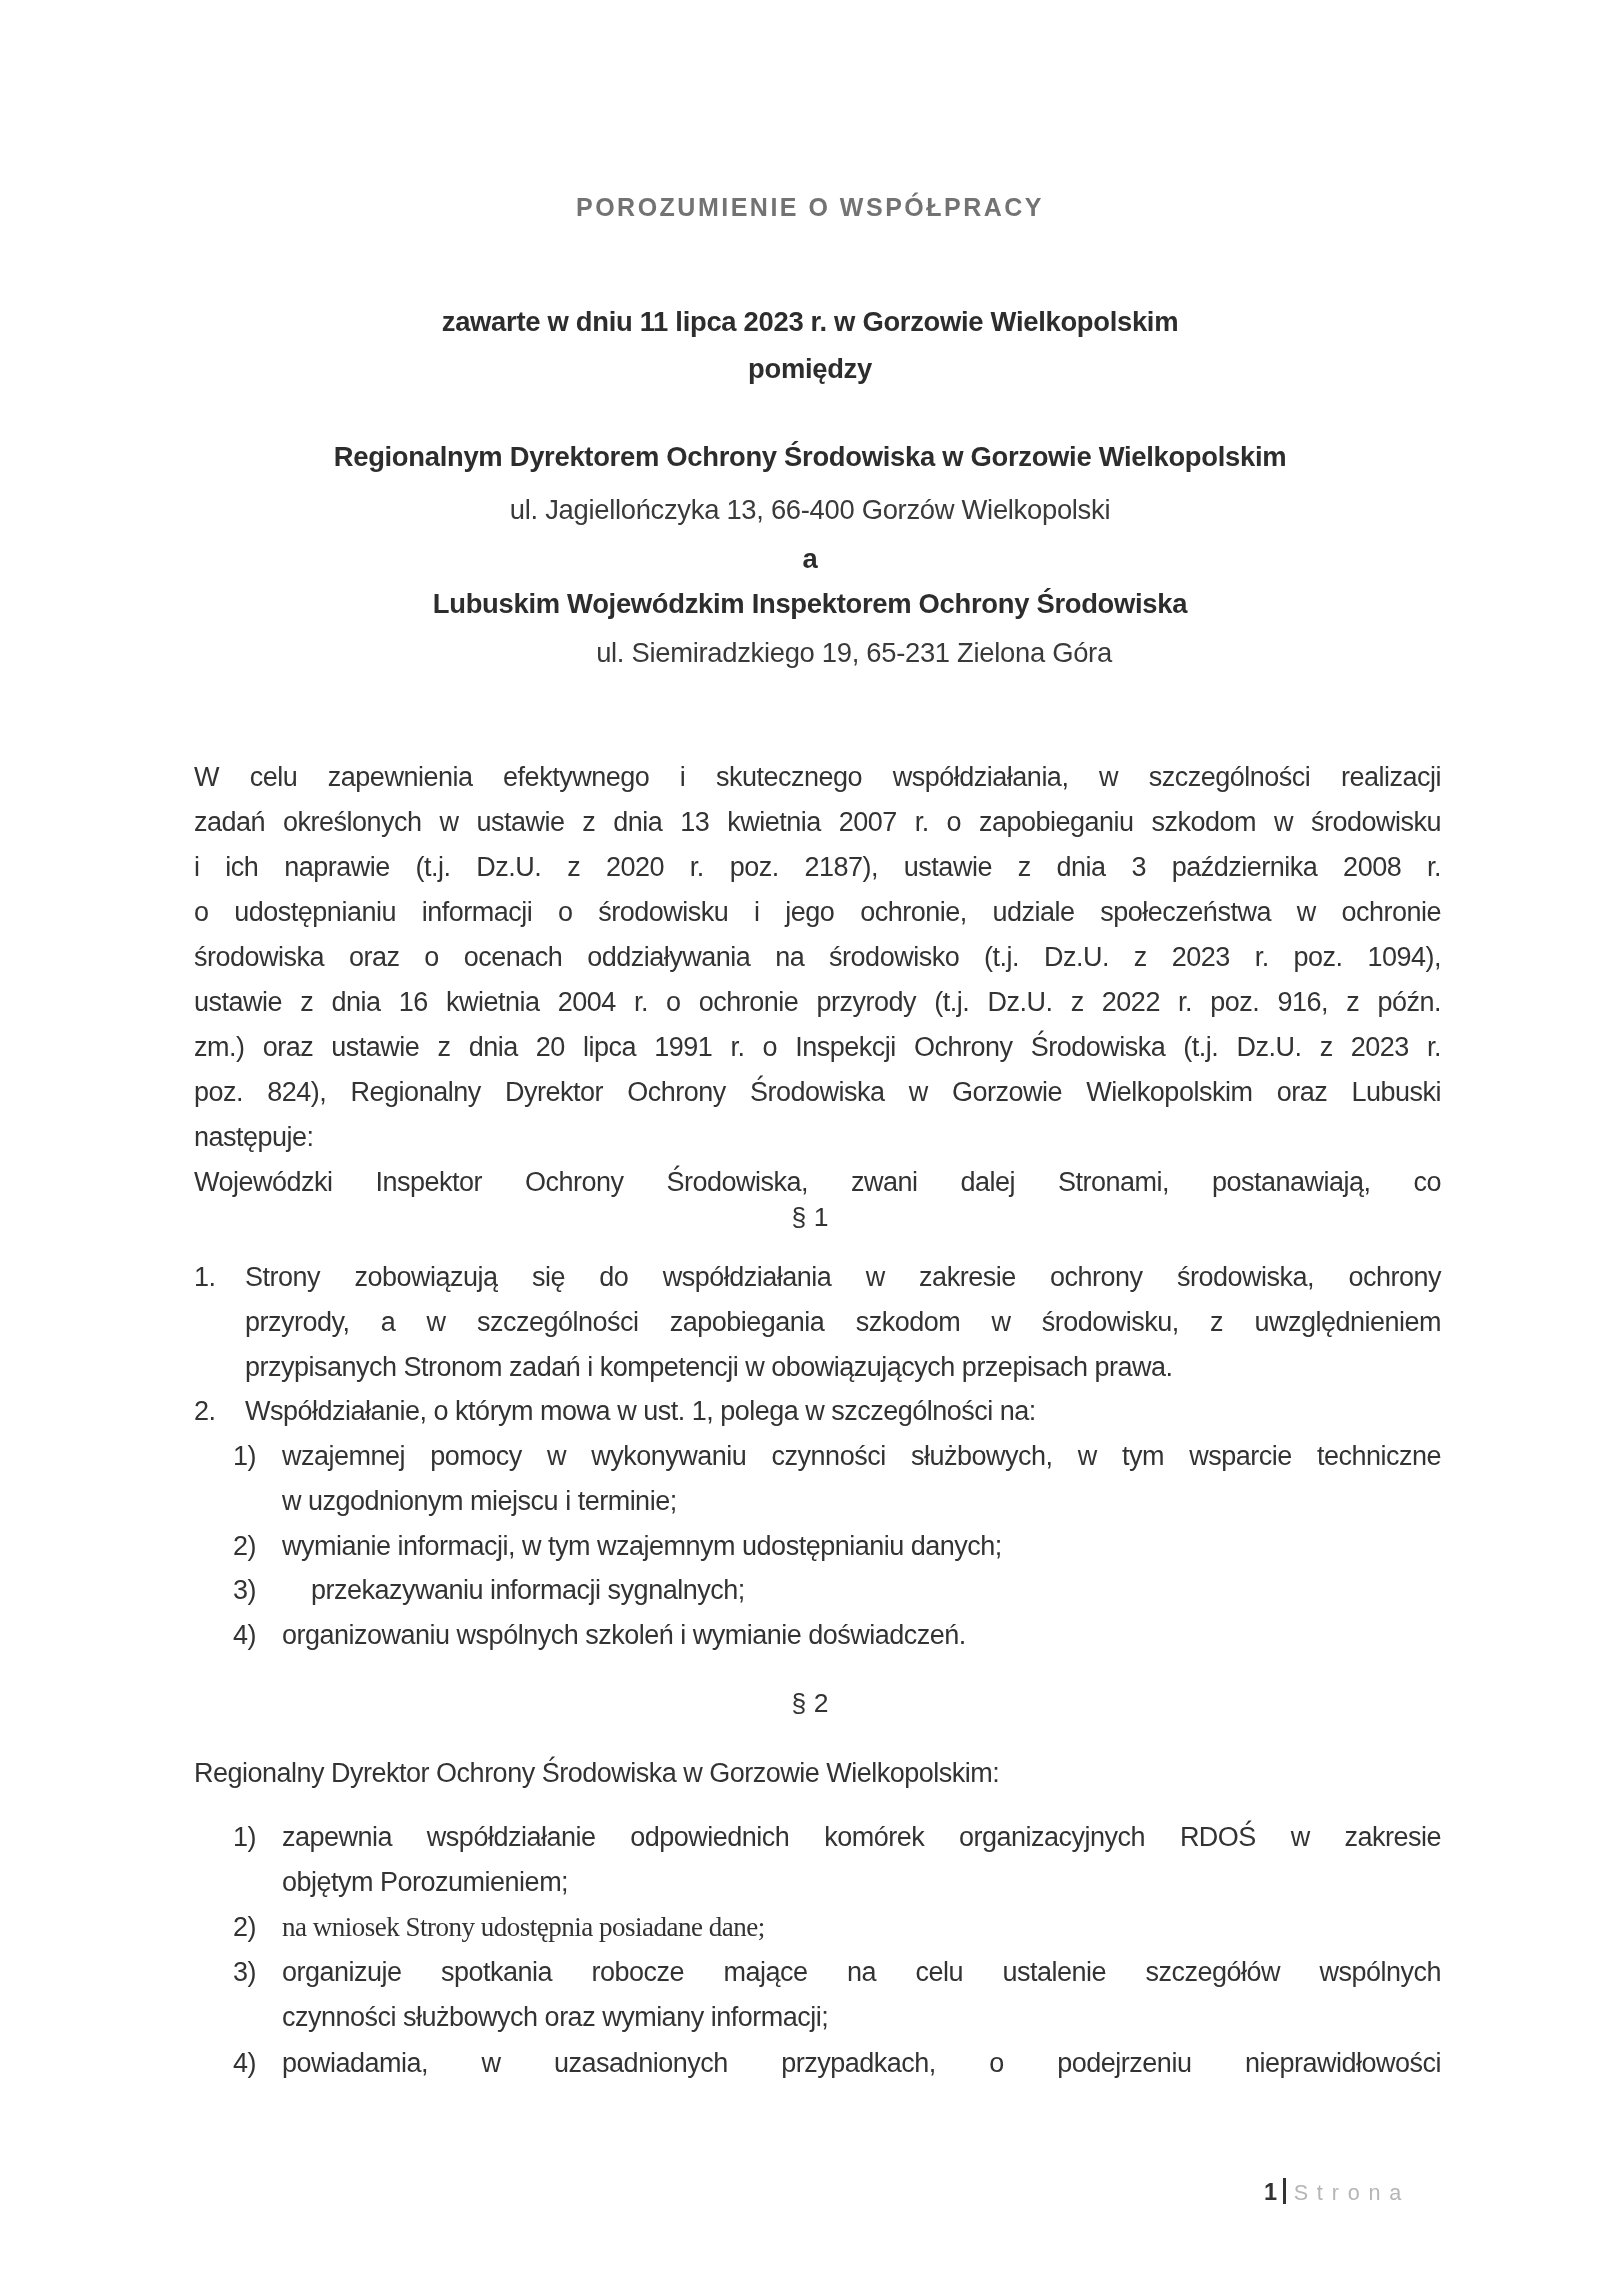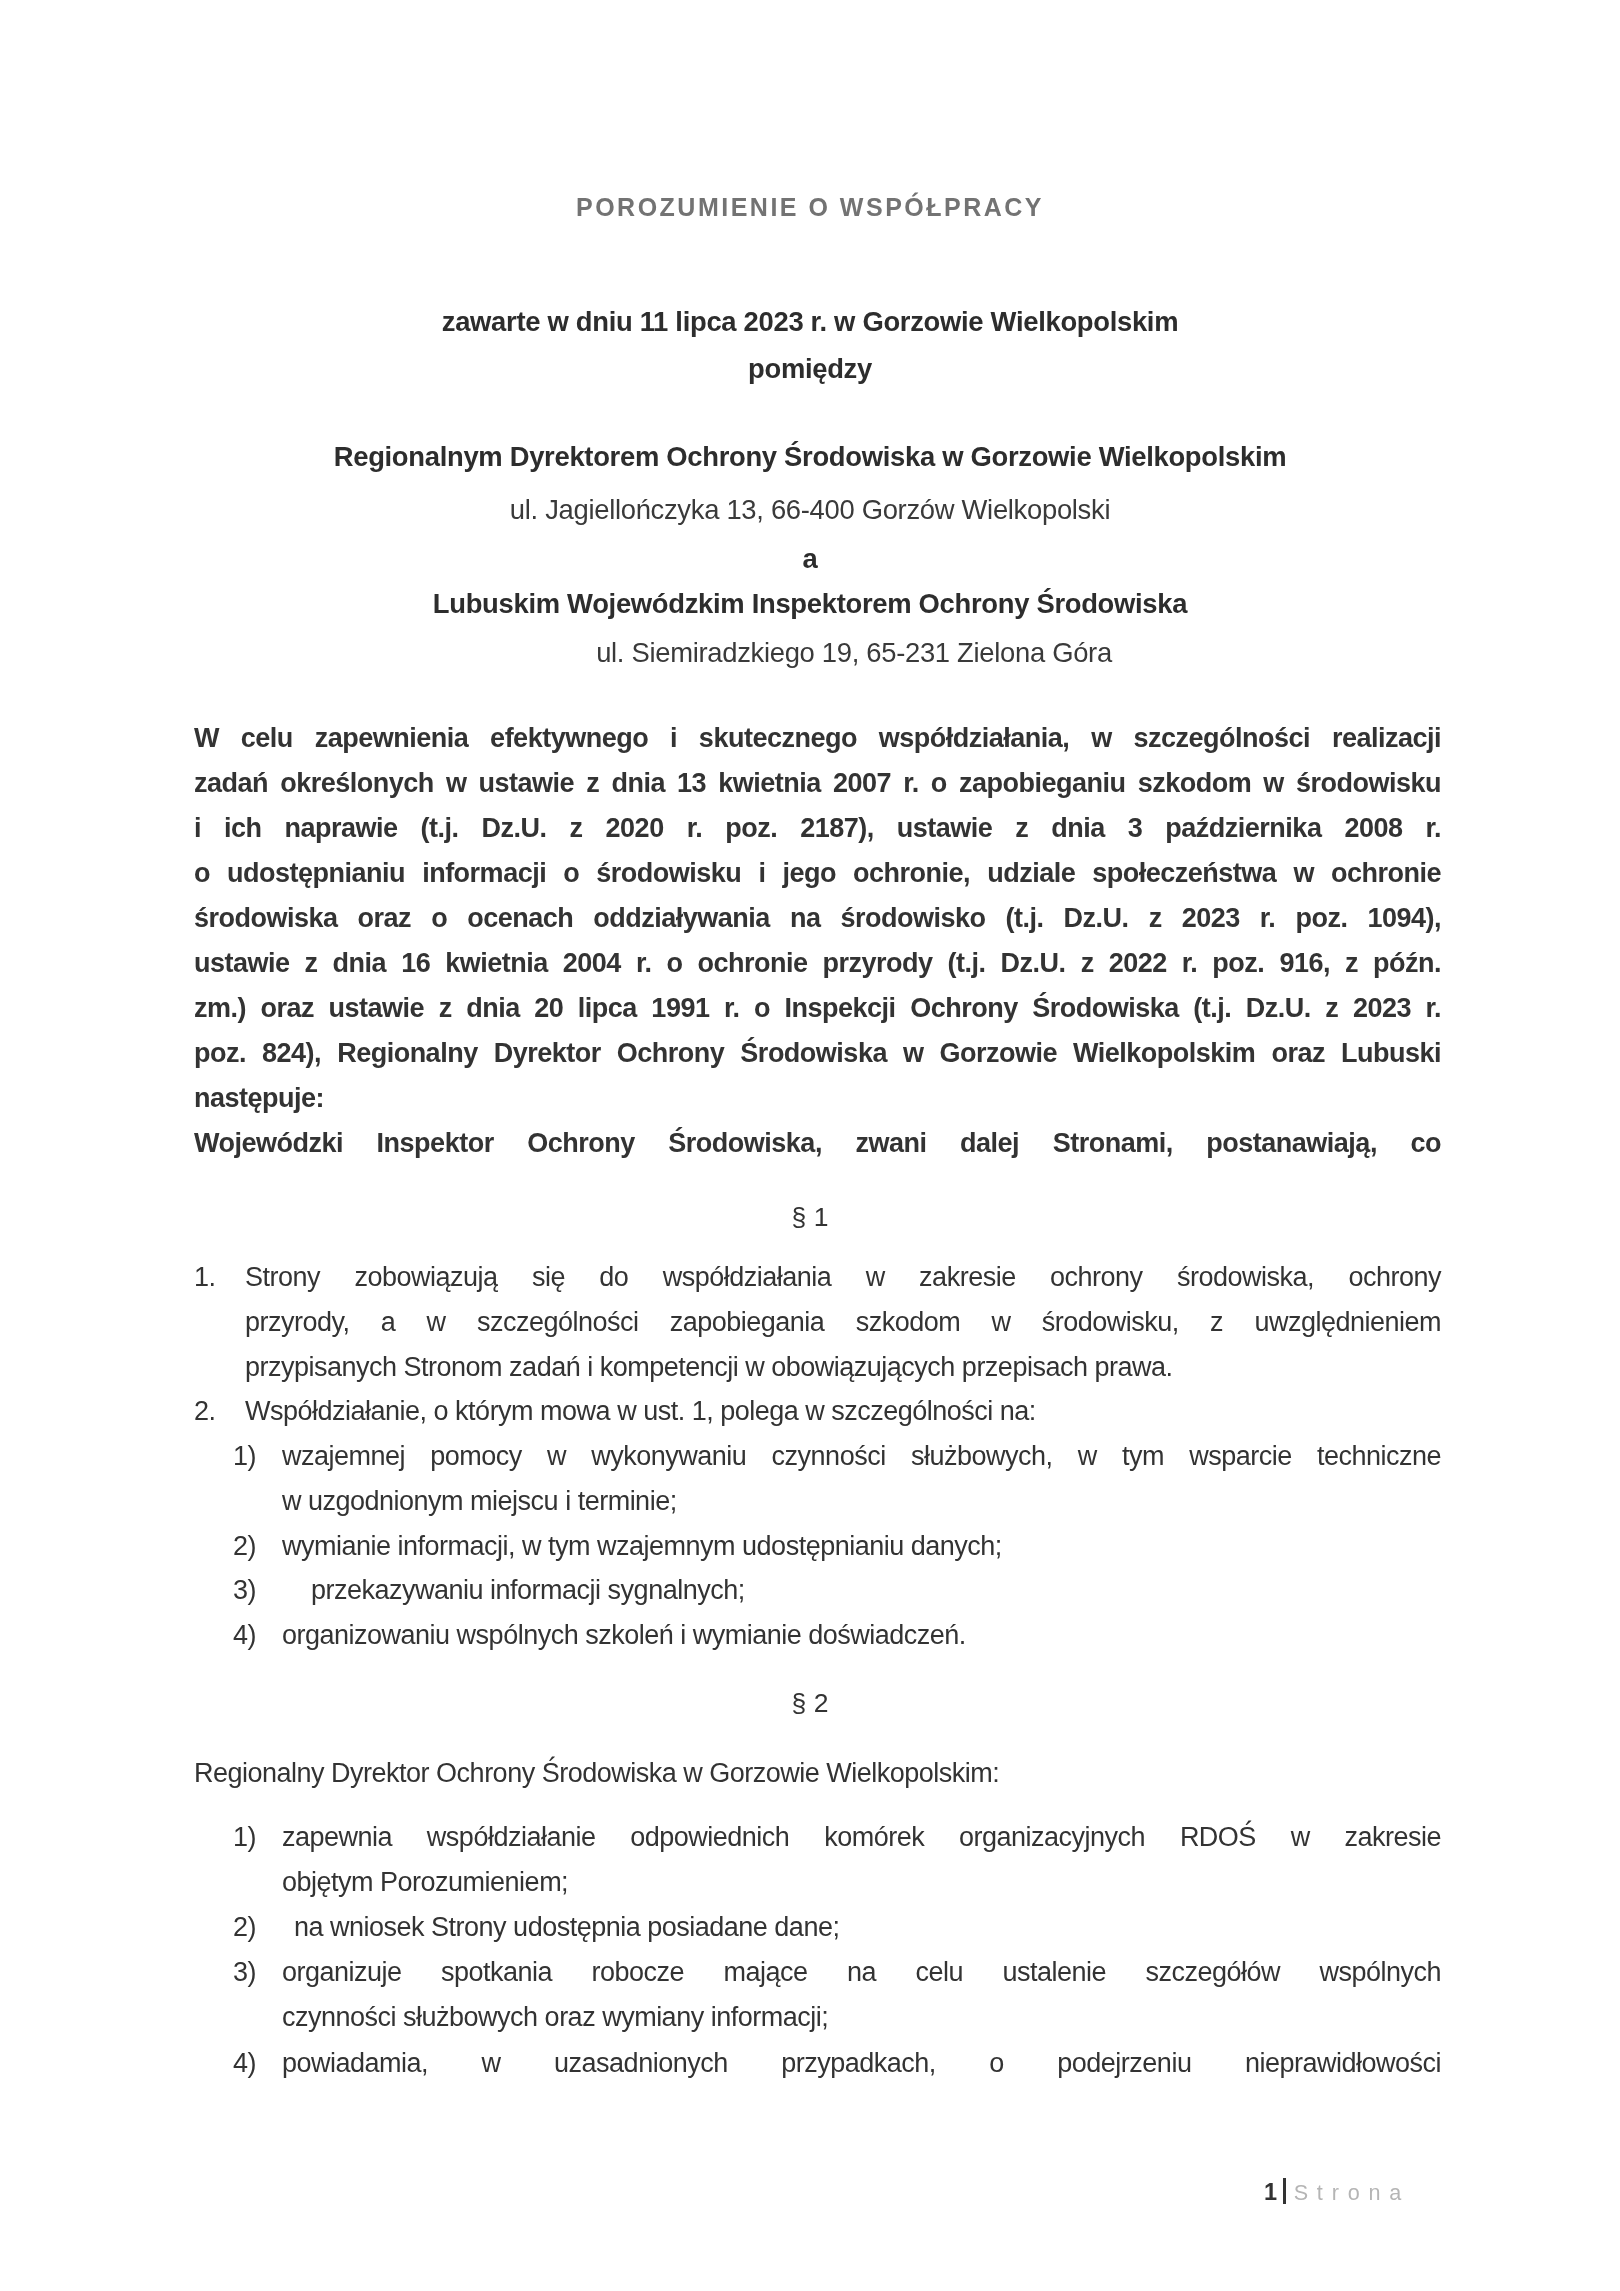--- a/index.html
+++ b/index.html
@@ -46,21 +46,21 @@
 
   <div class="center h-bold" style="top:306px;">zawarte w dniu 11 lipca 2023 r. w Gorzowie Wielkopolskim</div>
   <div class="center h-bold" style="top:353px;">pomiędzy</div>
 
   <div class="center h-bold" style="top:441px;">Regionalnym Dyrektorem Ochrony Środowiska w Gorzowie Wielkopolskim</div>
   <div class="center h-plain" style="top:494px;">ul. Jagiellończyka 13, 66-400 Gorzów Wielkopolski</div>
   <div class="center h-bold" style="top:543px;">a</div>
   <div class="center h-bold" style="top:588px;">Lubuskim Wojewódzkim Inspektorem Ochrony Środowiska</div>
   <div class="center h-plain" style="top:637px;padding-left:44px;">ul. Siemiradzkiego 19, 65-231 Zielona Góra</div>
 
-  <div class="para" style="top:716px;font-weight:bold;">
+  <div class="para" style="top:755px;">
     <span class="ln">W celu zapewnienia efektywnego i skutecznego współdziałania, w szczególności realizacji</span>
     <span class="ln">zadań określonych w ustawie z dnia 13 kwietnia 2007 r. o zapobieganiu szkodom w środowisku</span>
     <span class="ln">i ich naprawie (t.j. Dz.U. z 2020 r. poz. 2187), ustawie z dnia 3 października 2008 r.</span>
     <span class="ln">o udostępnianiu informacji o środowisku i jego ochronie, udziale społeczeństwa w ochronie</span>
     <span class="ln">środowiska oraz o ocenach oddziaływania na środowisko (t.j. Dz.U. z 2023 r. poz. 1094),</span>
     <span class="ln">ustawie z dnia 16 kwietnia 2004 r. o ochronie przyrody (t.j. Dz.U. z 2022 r. poz. 916, z późn.</span>
     <span class="ln">zm.) oraz ustawie z dnia 20 lipca 1991 r. o Inspekcji Ochrony Środowiska (t.j. Dz.U. z 2023 r.</span>
     <span class="ln">poz. 824), Regionalny Dyrektor Ochrony Środowiska w Gorzowie Wielkopolskim oraz Lubuski</span>
     <span class="ln last">następuje:</span>
     <span class="ln">Wojewódzki Inspektor Ochrony Środowiska, zwani dalej Stronami, postanawiają, co</span>
@@ -118,21 +118,21 @@
 
   <div class="item" style="left:233px; top:1815px; width:1208px;">
     <span class="num">1)</span>
     <div class="txt" style="left:49px; width:1159px;">
       <span class="ln jl">zapewnia współdziałanie odpowiednich komórek organizacyjnych RDOŚ w zakresie</span>
       <span class="ln">objętym Porozumieniem;</span>
     </div>
   </div>
   <div class="item" style="left:233px; top:1905px;">
     <span class="num">2)</span>
-    <div class="txt" style="left:61px;">
+    <div class="txt" style="left:49px;font-family:Liberation Serif, serif;">
       <span class="ln">na wniosek Strony udostępnia posiadane dane;</span>
     </div>
   </div>
   <div class="item" style="left:233px; top:1950px; width:1208px;">
     <span class="num">3)</span>
     <div class="txt" style="left:49px; width:1159px;">
       <span class="ln jl">organizuje spotkania robocze mające na celu ustalenie szczegółów wspólnych</span>
       <span class="ln">czynności służbowych oraz wymiany informacji;</span>
     </div>
   </div>

